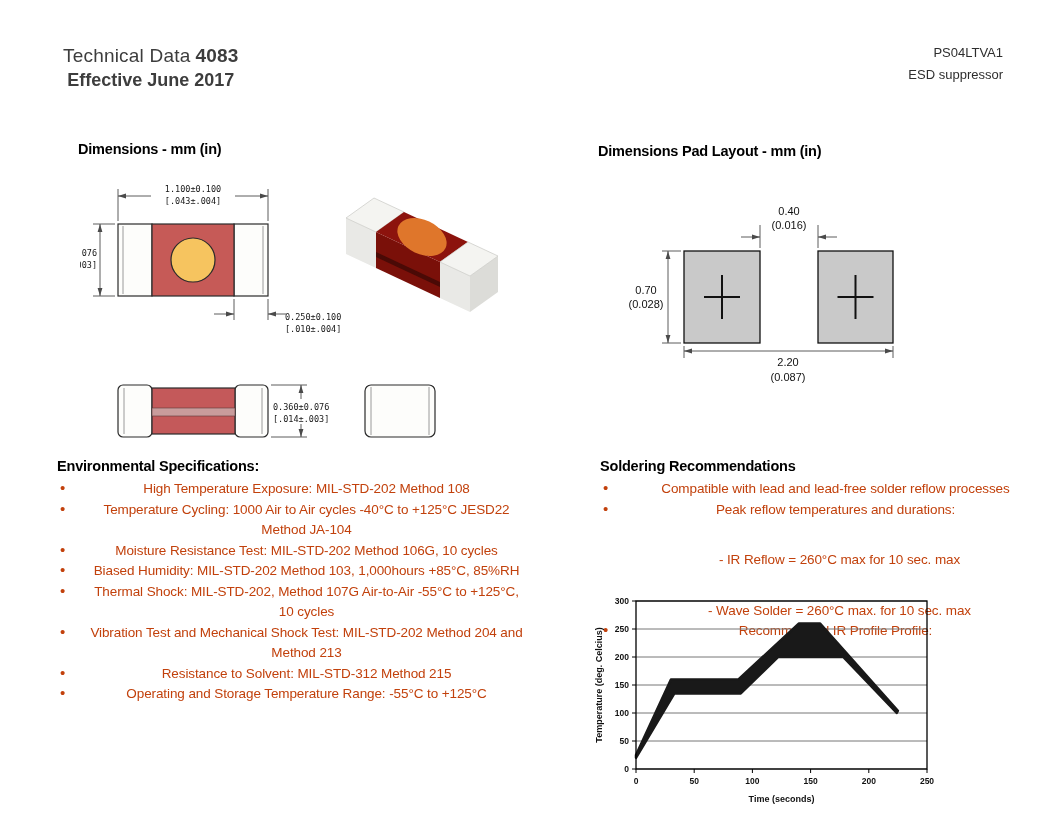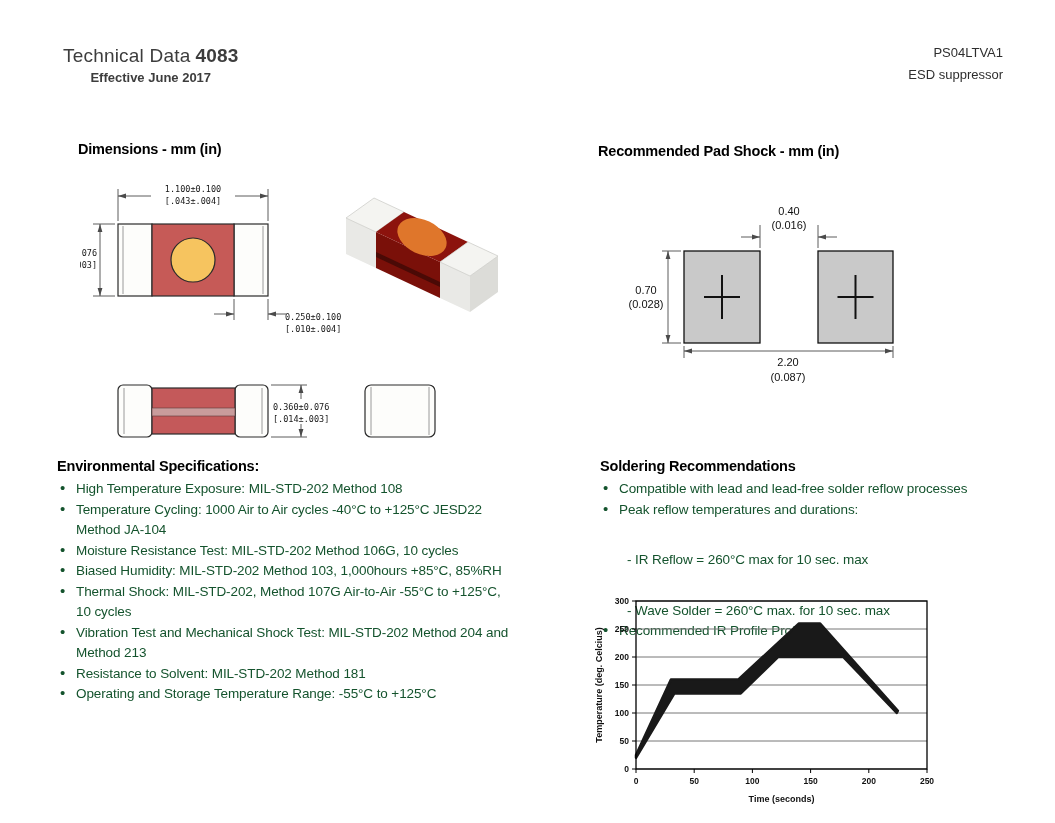--- a/index.html
+++ b/index.html
@@ -7,32 +7,32 @@
   body {
     width:1055px; height:823px; position:relative; overflow:hidden;
     font-family:"Liberation Sans", sans-serif; color:#222;
   }
   .abs { position:absolute; }
 
   
   #doc-title-block { left:63px; top:45px;text-align:center; }
   .title-line { font-size:19px; color:#3d3d3d; letter-spacing:.2px; }
   .title-num  { font-weight:bold; margin-left:5px; }
-  .title-sub  { font-size:13px; font-weight:bold; color:#3d3d3d; margin-top:3px; }
+  .title-sub  { font-size:18px; font-weight:bold; color:#3d3d3d; margin-top:3px; }
   #part-block { right:52px; top:42px; text-align:right; font-size:13px; color:#2e2e2e; line-height:22px; }
 
   
   .section-title { font-size:14.5px; font-weight:bold; color:#000000; letter-spacing:-.2px; }
   #dims-title   { left:78px;  top:141px; }
   #pad-title    { left:598px; top:143px; }
   #env-head     { left:57px;  top:458px; }
   #solder-head  { left:600px; top:458px; }
 
   
-  .spec-list { list-style:none; font-size:13.5px; line-height:20.5px; color:#14532d; letter-spacing:-.1px; }
+  .spec-list { list-style:none; font-size:13.5px; line-height:20.5px; color:#c2410c; letter-spacing:-.1px;text-align:center; }
   #env-list    { left:57px;  top:479px; width:480px; }
   #solder-list { left:600px; top:479px; width:452px; }
   li.bullet  { position:relative; padding-left:19px; white-space:pre-line; }
   li.bullet::before { content:"\2022"; position:absolute; left:3px; top:-1px; font-size:15px; }
   li.subline { padding-left:27px; white-space:pre-line;margin-top:30px; }
 
   
   .cad       { font:8.5px "DejaVu Sans Mono", monospace; fill:#161616; }
   .pad-label { font:11px "Liberation Sans", sans-serif; fill:#111; }
   .tick       { font:bold 8.5px "Liberation Sans", sans-serif; fill:#111; }
@@ -47,21 +47,21 @@
 <div class="abs" id="doc-title-block">
   <div class="title-line"><span>Technical Data</span><span class="title-num">4083</span></div>
   <div class="title-sub">Effective June 2017</div>
 </div>
 <div class="abs" id="part-block">
   <div>PS04LTVA1</div>
   <div>ESD suppressor</div>
 </div>
 
 <div class="abs section-title" id="dims-title">Dimensions - mm (in)</div>
-<div class="abs section-title" id="pad-title">Recommended Pad Shock - mm (in)</div>
+<div class="abs section-title" id="pad-title">Dimensions Pad Layout - mm (in)</div>
 <div class="abs section-title" id="env-head">Environmental Specifications:</div>
 <div class="abs section-title" id="solder-head">Soldering Recommendations</div>
 
 <svg class="abs" style="left:80px; top:180px;" width="292" height="165">
 
   <g>
     <line class="dimline" x1="38" y1="41" x2="38" y2="9"></line>
       <line class="dimline" x1="188" y1="41" x2="188" y2="9"></line>
     <line class="dimline" x1="38" y1="16" x2="188" y2="16"></line>
     <polygon class="arrow" points="38,16 46,13.6 46,18.4"></polygon>
@@ -185,21 +185,21 @@
 <ul class="abs spec-list" id="env-list">
     <li class="bullet"><span>High Temperature Exposure: MIL-STD-202 Method 108</span></li>
     <li class="bullet"><span>Temperature Cycling: 1000 Air to Air cycles -40°C to +125°C JESD22
 Method JA-104</span></li>
     <li class="bullet"><span>Moisture Resistance Test: MIL-STD-202 Method 106G, 10 cycles</span></li>
     <li class="bullet"><span>Biased Humidity: MIL-STD-202 Method 103, 1,000hours +85°C, 85%RH</span></li>
     <li class="bullet"><span>Thermal Shock: MIL-STD-202, Method 107G Air-to-Air -55°C to +125°C,
 10 cycles</span></li>
     <li class="bullet"><span>Vibration Test and Mechanical Shock Test: MIL-STD-202 Method 204 and
 Method 213</span></li>
-    <li class="bullet"><span>Resistance to Solvent: MIL-STD-202 Method 181</span></li>
+    <li class="bullet"><span>Resistance to Solvent: MIL-STD-312 Method 215</span></li>
     <li class="bullet"><span>Operating and Storage Temperature Range: -55°C to +125°C</span></li>
   </ul>
 
 <ul class="abs spec-list" id="solder-list">
     <li class="bullet"><span>Compatible with lead and lead-free solder reflow processes</span></li>
     <li class="bullet"><span>Peak reflow temperatures and durations:</span></li>
     <li class="subline"><span>- IR Reflow = 260°C max for 10 sec. max</span></li>
     <li class="subline"><span>- Wave Solder = 260°C max. for 10 sec. max</span></li>
     <li class="bullet"><span>Recommended IR Profile Profile:</span></li>
   </ul>

